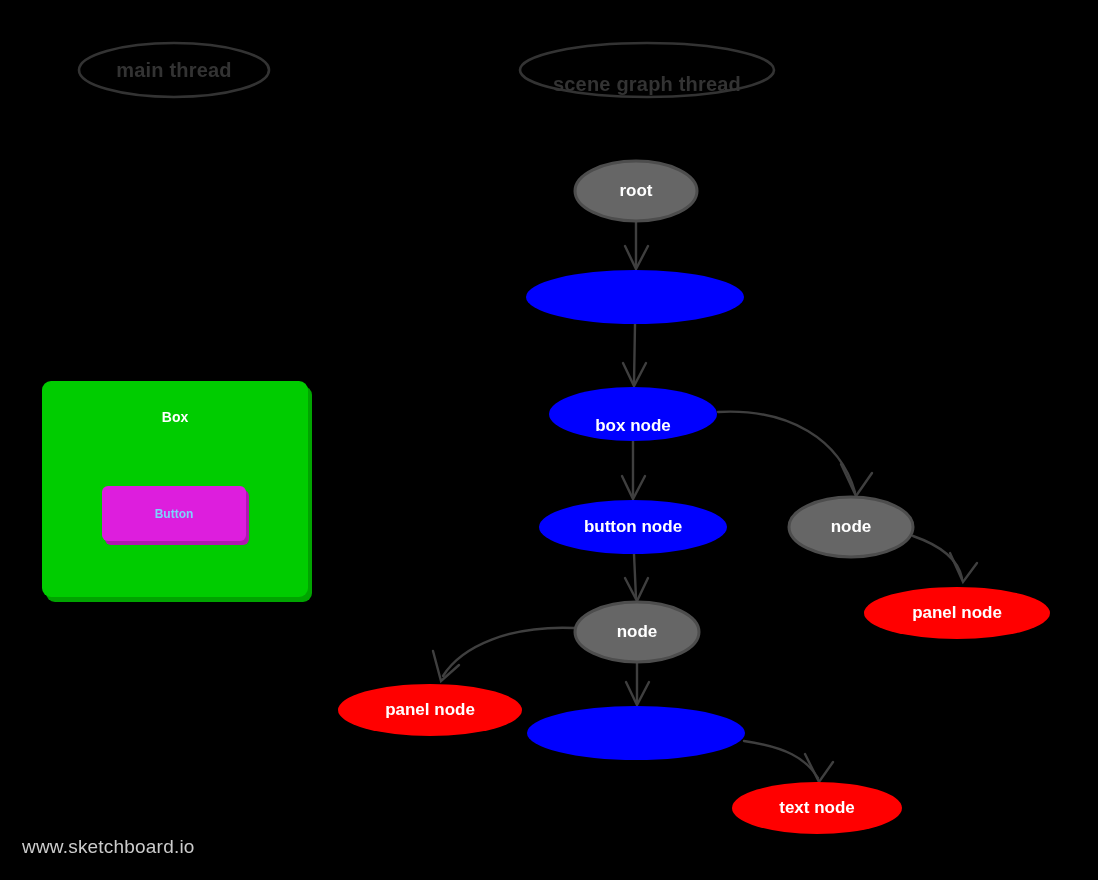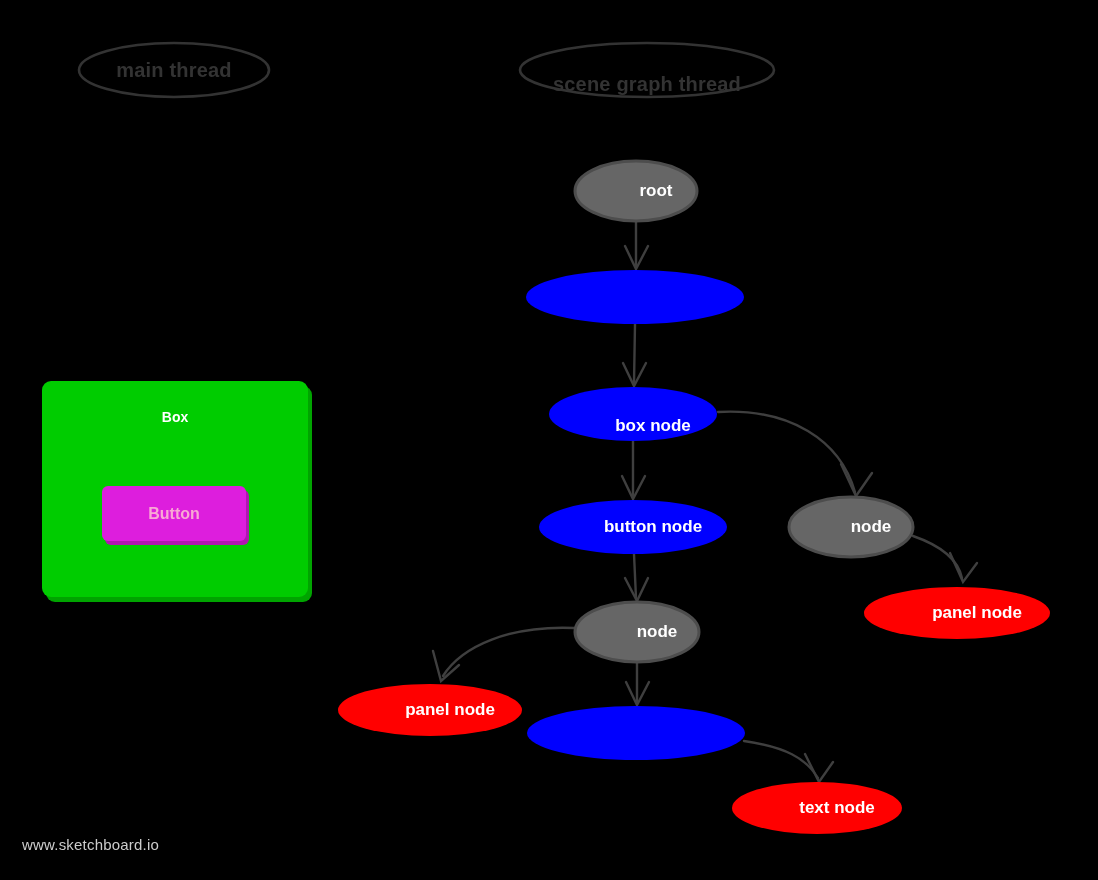--- a/index.html
+++ b/index.html
@@ -27,21 +27,20 @@
     position: absolute;
     display: flex;
     align-items: center;
     justify-content: center;
     text-align: center;
     color: #ffffff;
     font-weight: bold;
     font-size: 17px;
     pointer-events: none;
     white-space: nowrap;
-    padding-left: 20px;
   }
   .thread-label {
     position: absolute;
     display: flex;
     align-items: center;
     justify-content: center;
     text-align: center;
     color: #333333;
     font-weight: bold;
     font-size: 20px;
@@ -81,33 +80,33 @@
     background: #dd1edd;
     border-radius: 6px;
     box-shadow: 3px 4px 0 0 #b016b0;
   }
   .button-title {
     position: absolute;
     left: 102px;
     top: 486px;
     width: 144px;
     height: 55px;
-    color: #f9a8d4;
-    font-weight: bold;
-    font-size: 16px;
+    color: #7dd3fc;
+    font-weight: bold;
+    font-size: 12px;
     display: flex;
     align-items: center;
     justify-content: center;
   }
   .watermark {
     position: absolute;
     left: 22px;
     top: 836px;
     color: #cccccc;
-    font-size: 15px;
+    font-size: 19px;
     font-family: "Liberation Sans", sans-serif;
     letter-spacing: 0.2px;
   }
 </style>
 </head>
 <body>
 
 <div id="canvas">
 
   <svg id="svg-layer" viewBox="0 0 1098 880" xmlns="http://www.w3.org/2000/svg">

